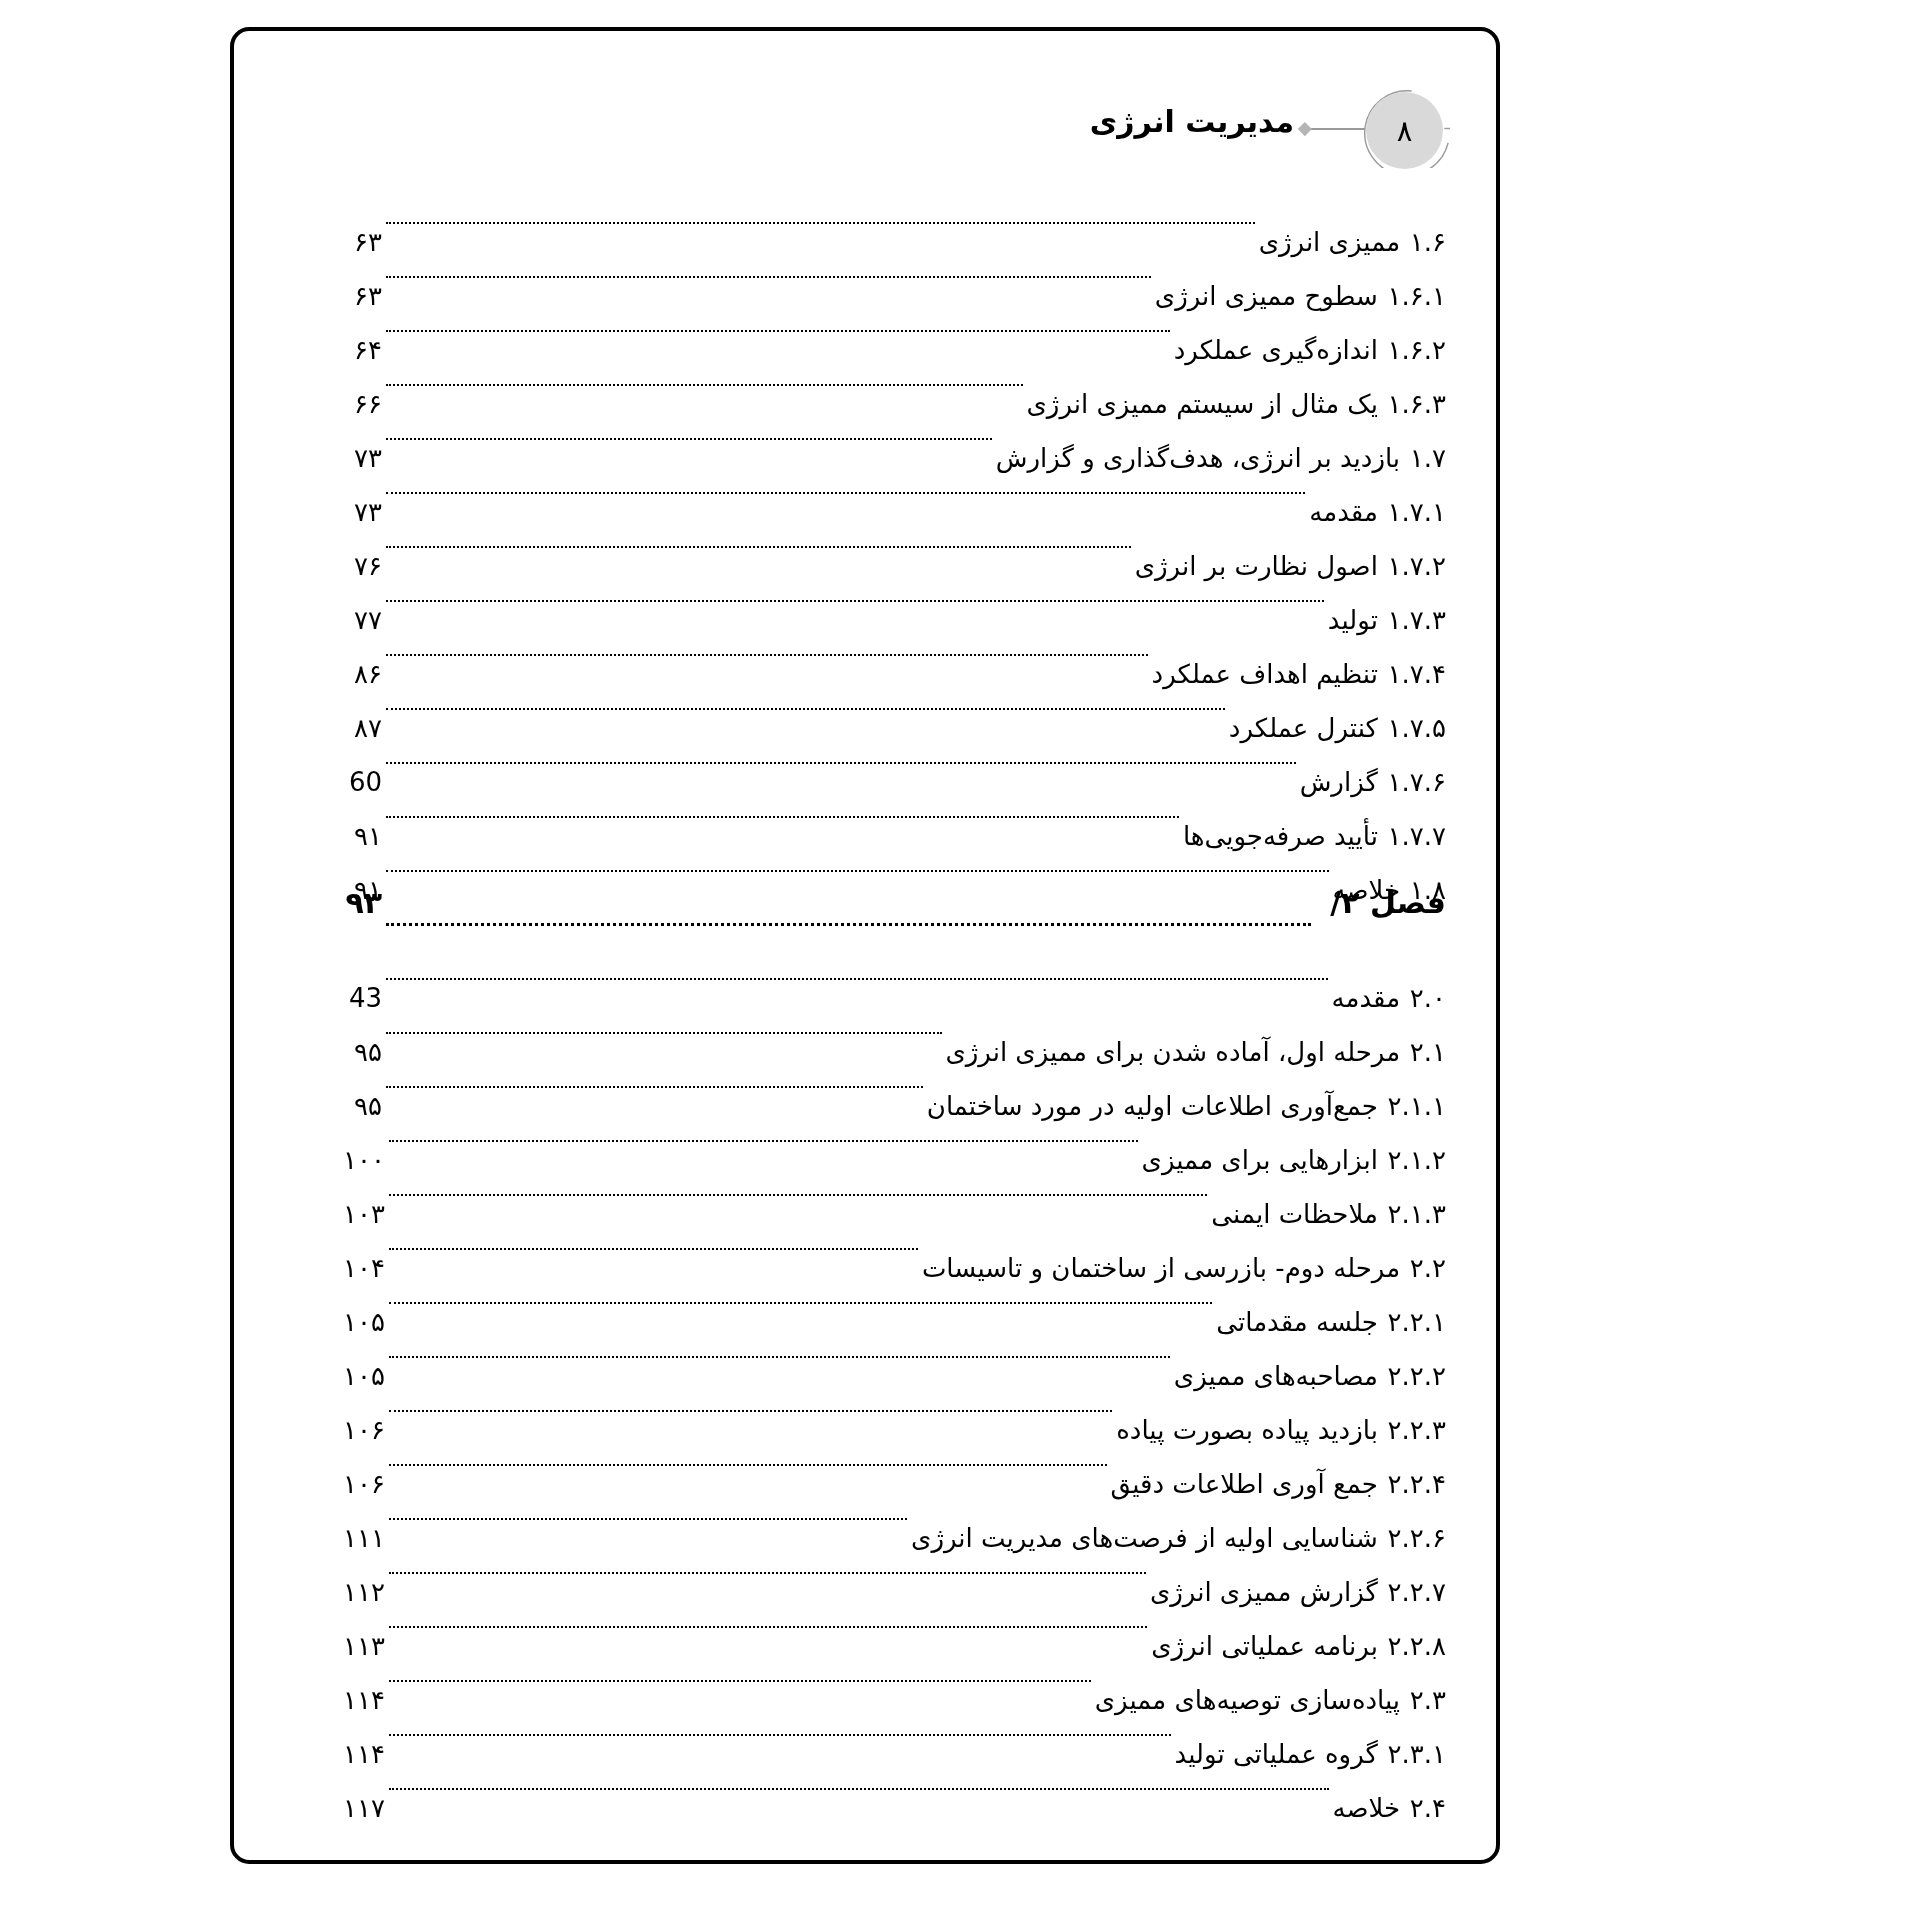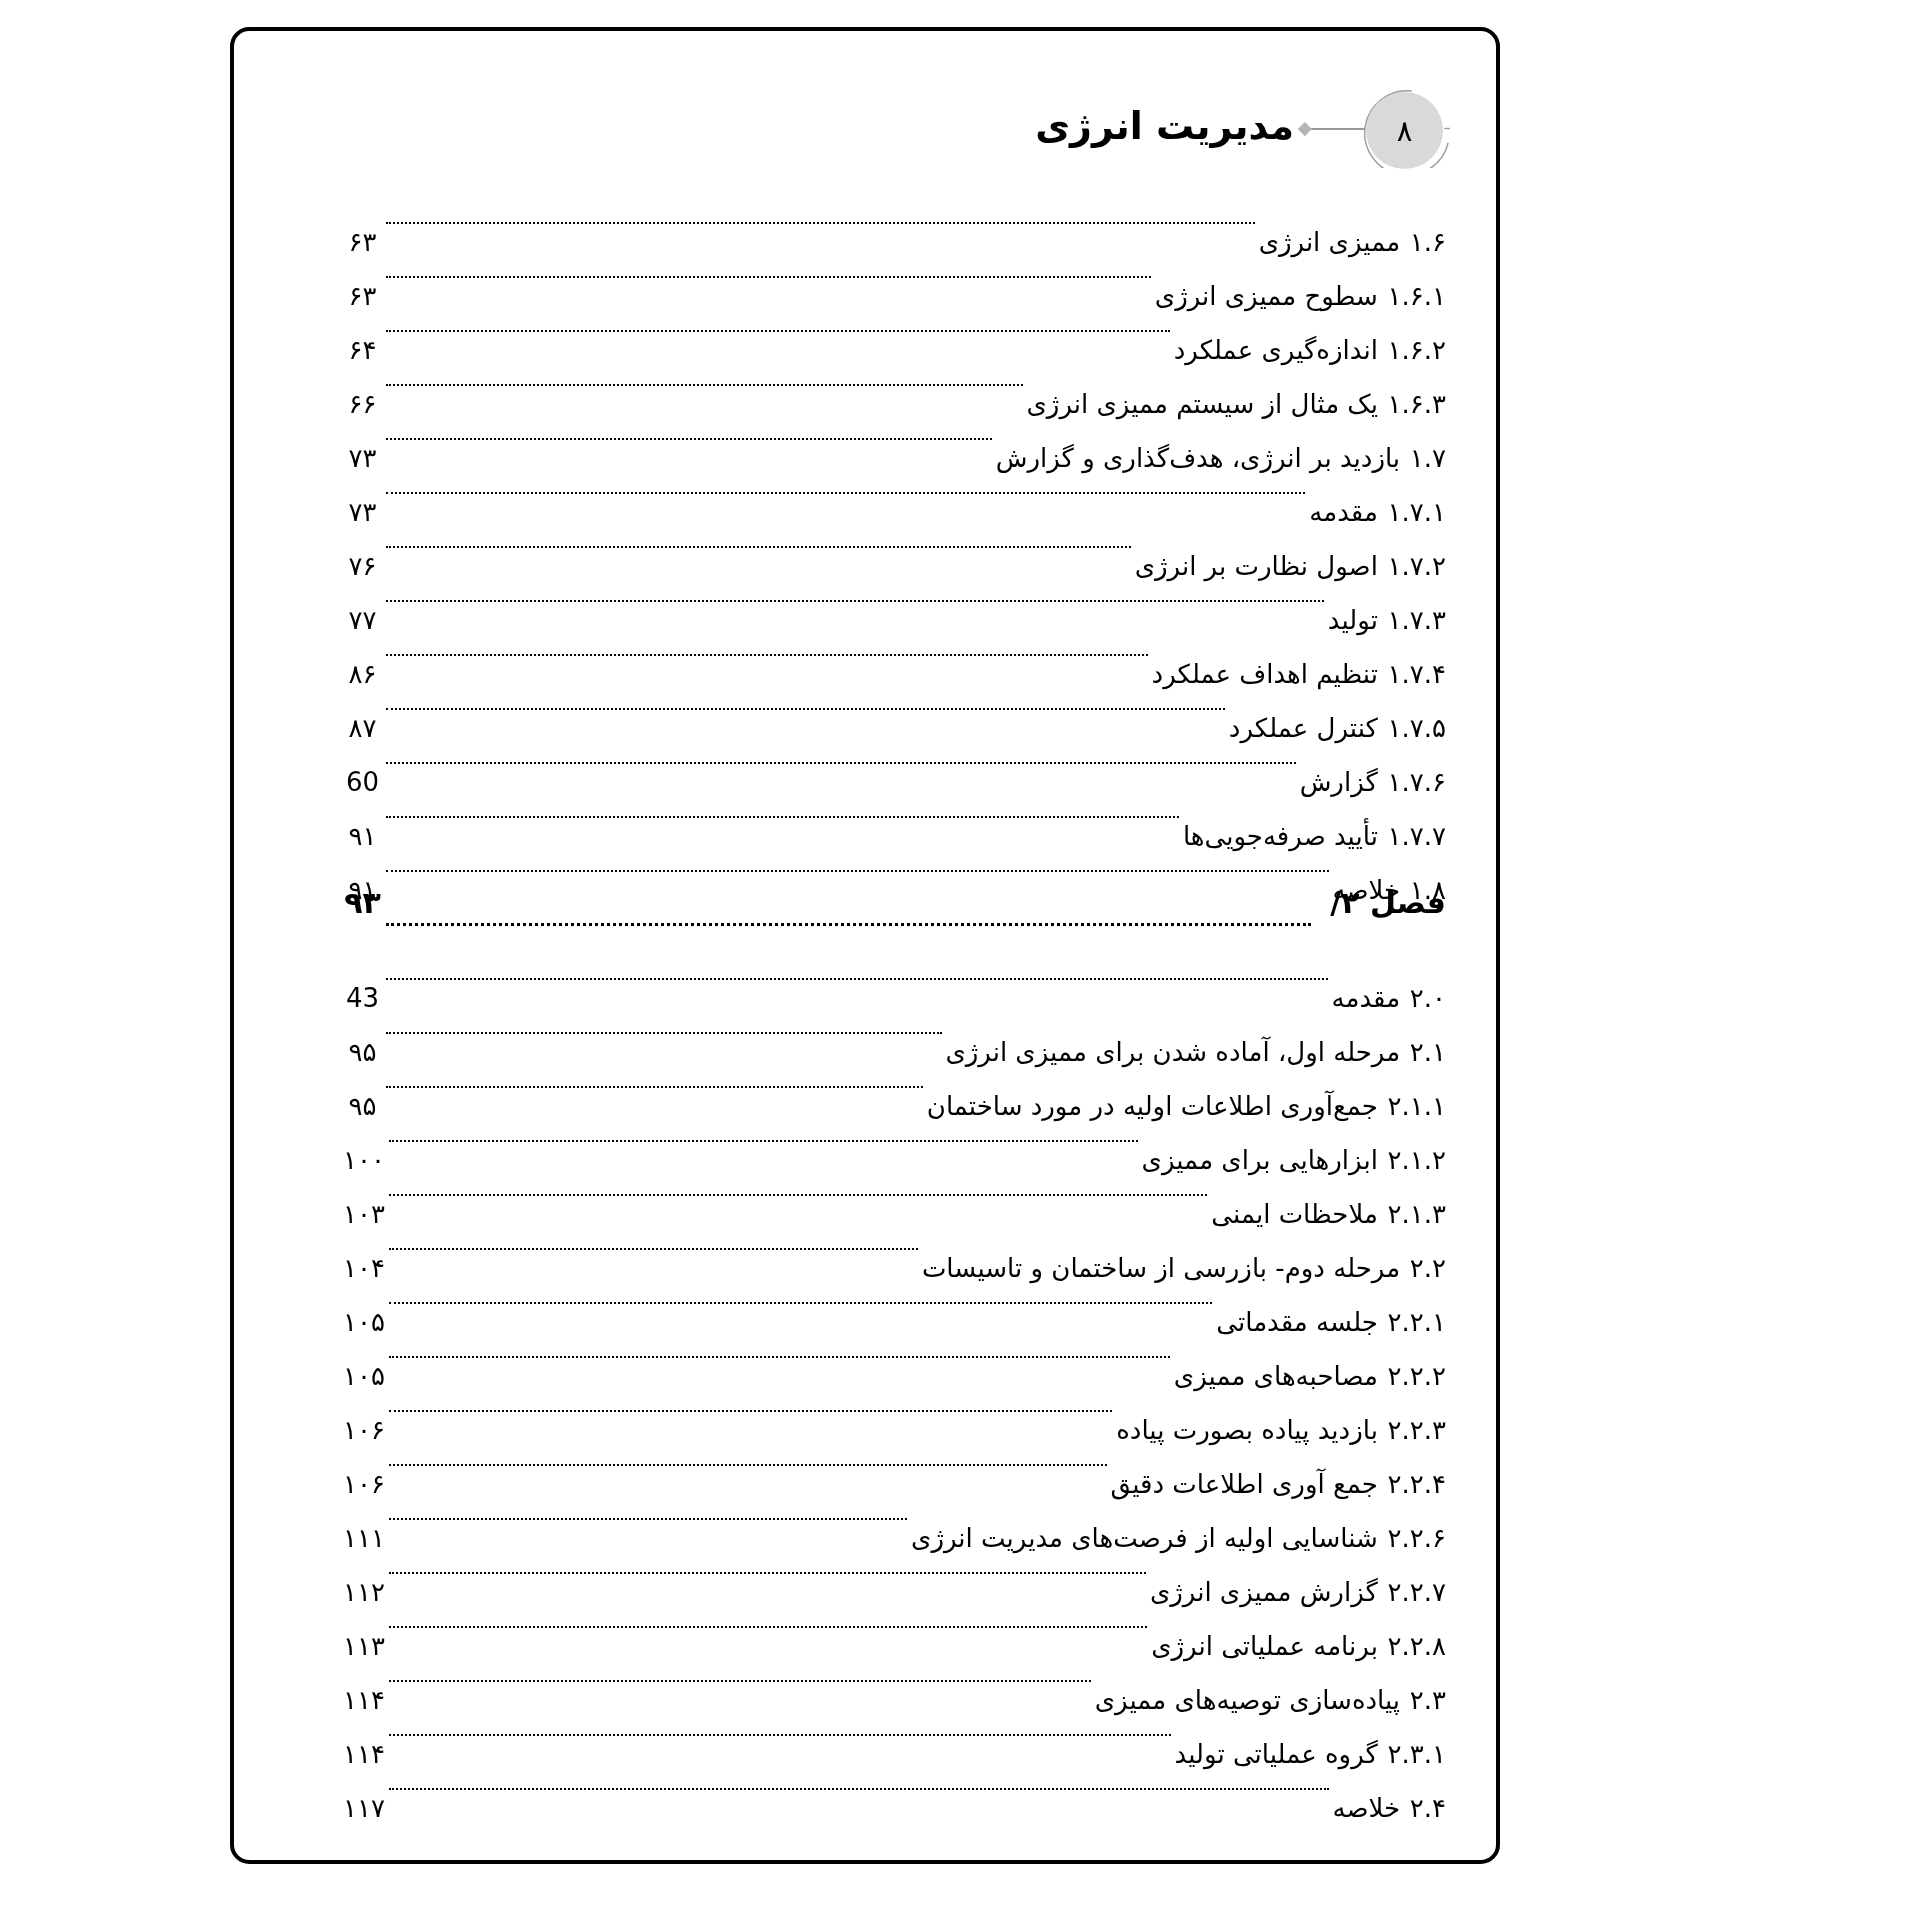--- a/index.html
+++ b/index.html
@@ -29,21 +29,21 @@
       position: absolute;
       left: 0;
       top: 0;
       width: 1931px;
       height: 193px;
     }
     .header-title {
       position: absolute;
       right: 637px;
       top: 104px;
-      font-size: 38px;
+      font-size: 30px;
       font-weight: bold;
       direction: rtl;
       white-space: nowrap;
       font-family: "DejaVu Sans", sans-serif;
     }
     .header-line {
       position: absolute;
       left: 1309px;
       top: 128px;
       width: 56px;
@@ -117,21 +117,21 @@
       align-self: flex-end;
       margin-bottom: 13.5px;
     }
     .toc-row.chapter .toc-leader {
       border-bottom-width: 3.9px;
       margin-right: 9.7px;
     }
     .toc-page {
       flex: 0 0 auto;
       min-width: 39px;
-      text-align: center;
+      text-align: right;
     }
   </style>
 </head>
 <body>
 
 <div class="page-frame"></div>
 
 <div class="header">
   <svg class="page-badge-ring" viewBox="0 0 104 82" width="100" height="79">
     <path d="M 62 2 A 44 44 0 1 0 100 56" fill="none" stroke="#9a9a9a" stroke-width="1.5"></path>

